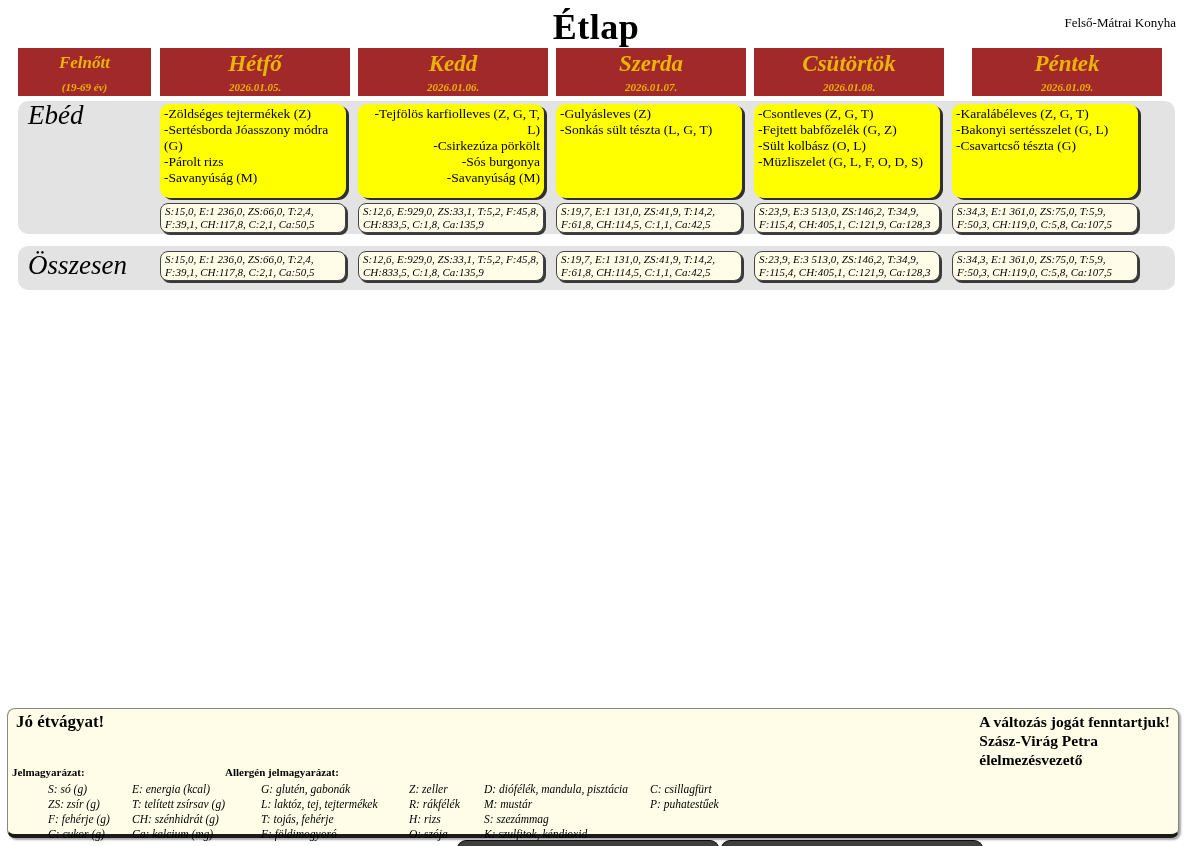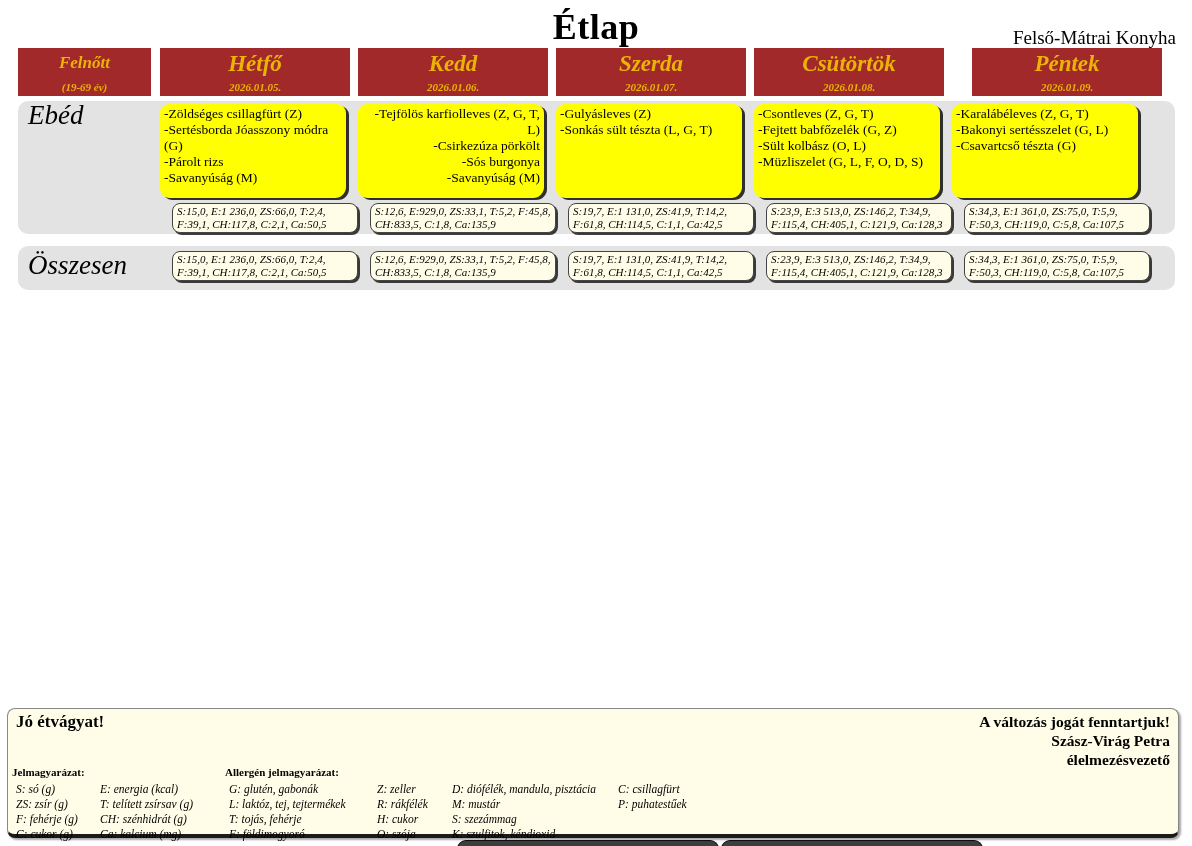--- a/index.html
+++ b/index.html
@@ -5,21 +5,21 @@
   html,body{margin:0;padding:0;}
   body{
     width:1192px;height:846px;position:relative;overflow:hidden;
     background:#ffffff;font-family:"Liberation Serif","DejaVu Serif",serif;color:#000;
   }
   .title{
     position:absolute;top:6px;left:0;right:0;text-align:center;
     font-size:36px;font-weight:bold;letter-spacing:0.5px;
   }
   .kitchen{
-    position:absolute;top:27px;right:16px;font-size:19px;
+    position:absolute;top:15px;right:16px;font-size:13px;
   }
   .hdr{
     position:absolute;top:48px;height:48px;background:#A22929;color:#eab308;
     display:flex;flex-direction:column;justify-content:space-between;
     align-items:center;box-sizing:border-box;padding:4px 2px 3px 2px;
   }
   .hdr-name{font-size:23px;font-weight:bold;font-style:italic;line-height:24px;}
   .hdr-name.sm{font-size:17px;line-height:18px;padding-top:2px;}
   .hdr-date{font-size:11px;font-weight:bold;font-style:italic;line-height:12px;}
   .band{
@@ -33,35 +33,35 @@
   .menucell{
     position:absolute;top:104px;height:94px;width:186px;box-sizing:border-box;
     background:#ffff00;border-radius:9px 9px 11px 9px;
     box-shadow:3px 2px 0 rgba(0,0,0,0.8);
     padding:2px 4px;font-size:13.5px;line-height:16px;overflow:hidden;
   }
   .nutri{
     position:absolute;height:30px;width:186px;box-sizing:border-box;
     background:#fffde7;border:1px solid #444;border-radius:8px;
     box-shadow:2px 2px 0 rgba(0,0,0,0.75);
-    padding:1px 4px;font-size:11px;font-style:italic;line-height:13px;overflow:hidden;margin-left:12px;
+    padding:1px 4px;font-size:11px;font-style:italic;line-height:13px;overflow:hidden;
   }
   .footerbox{
     position:absolute;left:7px;top:708px;width:1172px;height:130px;box-sizing:border-box;
     background:#fffde7;border:1px solid #888;border-bottom:4px solid #1a1a1a;
     border-radius:8px;box-shadow:2px 2px 2px rgba(0,0,0,0.35);
   }
   .greeting{position:absolute;left:16px;top:712px;font-size:17px;font-weight:bold;}
   .rights{
-    position:absolute;right:22px;top:712px;text-align:right;
+    position:absolute;right:22px;top:712px;text-align:left;
     font-size:15.5px;font-weight:bold;line-height:19px;
   }
   .legend-title{position:absolute;font-size:11px;font-weight:bold;top:766px;}
   .legend-col{position:absolute;top:782px;font-size:11.5px;font-style:italic;line-height:15px;}
-  .legend-col div{white-space:nowrap;}
+  .legend-col div{white-space:nowrap;margin-left:32px;}
   .btm-btn{
     position:absolute;top:840px;height:12px;width:262px;box-sizing:border-box;
     background:#3e3e3e;border:1px solid #0d0d0d;border-bottom:none;
     border-radius:9px 9px 0 0;
   }
 </style>
 </head>
 <body>
 
 <div>
@@ -91,21 +91,21 @@
   </div>
   <div class="hdr" style="left:952px;width:190px;margin-left:20px;">
     <div class="hdr-name">Péntek</div>
     <div class="hdr-date">2026.01.09.</div>
   </div>
 
   <div class="band band1"></div>
   <div class="rowlabel" style="top:100px;">Ebéd</div>
 
   <div class="menucell" style="left:160px;">
-      <div>-Zöldséges csillagfürt (Z)</div>
+      <div>-Zöldséges tejtermékek (Z)</div>
       <div>-Sertésborda Jóasszony módra  (G)</div>
       <div>-Párolt rizs</div>
       <div>-Savanyúság (M)</div>
     </div>
   <div class="menucell" style="left:358px;text-align:right;">
       <div>-Tejfölös karfiolleves (Z, G, T, L)</div>
       <div>-Csirkezúza pörkölt</div>
       <div>-Sós burgonya</div>
       <div>-Savanyúság (M)</div>
     </div>
@@ -165,21 +165,21 @@
   <div class="legend-title" style="left:225px;">Allergén jelmagyarázat:</div>
   <div class="legend-col" style="left:229px;">
       <div>G: glutén, gabonák</div>
       <div>L: laktóz, tej, tejtermékek</div>
       <div>T: tojás, fehérje</div>
       <div>F: földimogyoró</div>
     </div>
   <div class="legend-col" style="left:377px;">
       <div>Z: zeller</div>
       <div>R: rákfélék</div>
-      <div>H: cukor</div>
+      <div>H: rizs</div>
       <div>O: szója</div>
     </div>
   <div class="legend-col" style="left:452px;">
       <div>D: diófélék, mandula, pisztácia</div>
       <div>M: mustár</div>
       <div>S: szezámmag</div>
       <div>K: szulfitok, kéndioxid</div>
     </div>
   <div class="legend-col" style="left:618px;">
       <div>C: csillagfürt</div>

